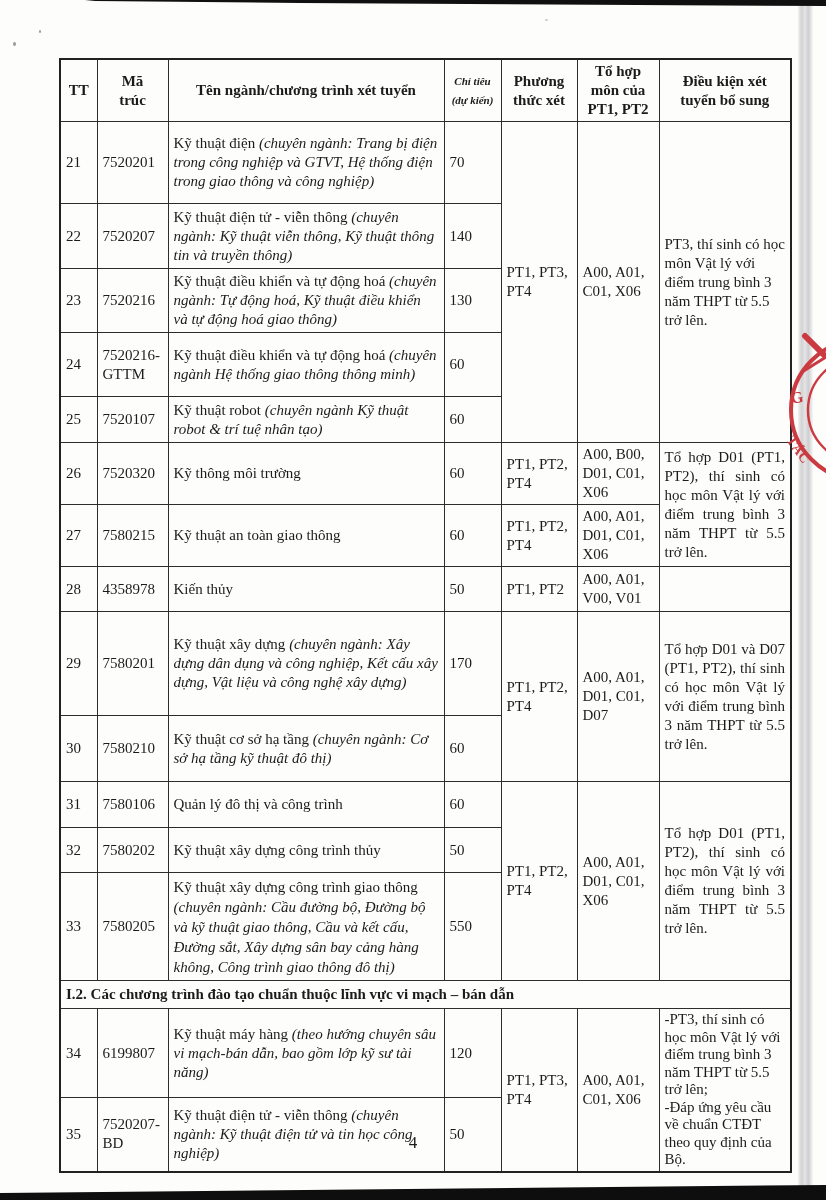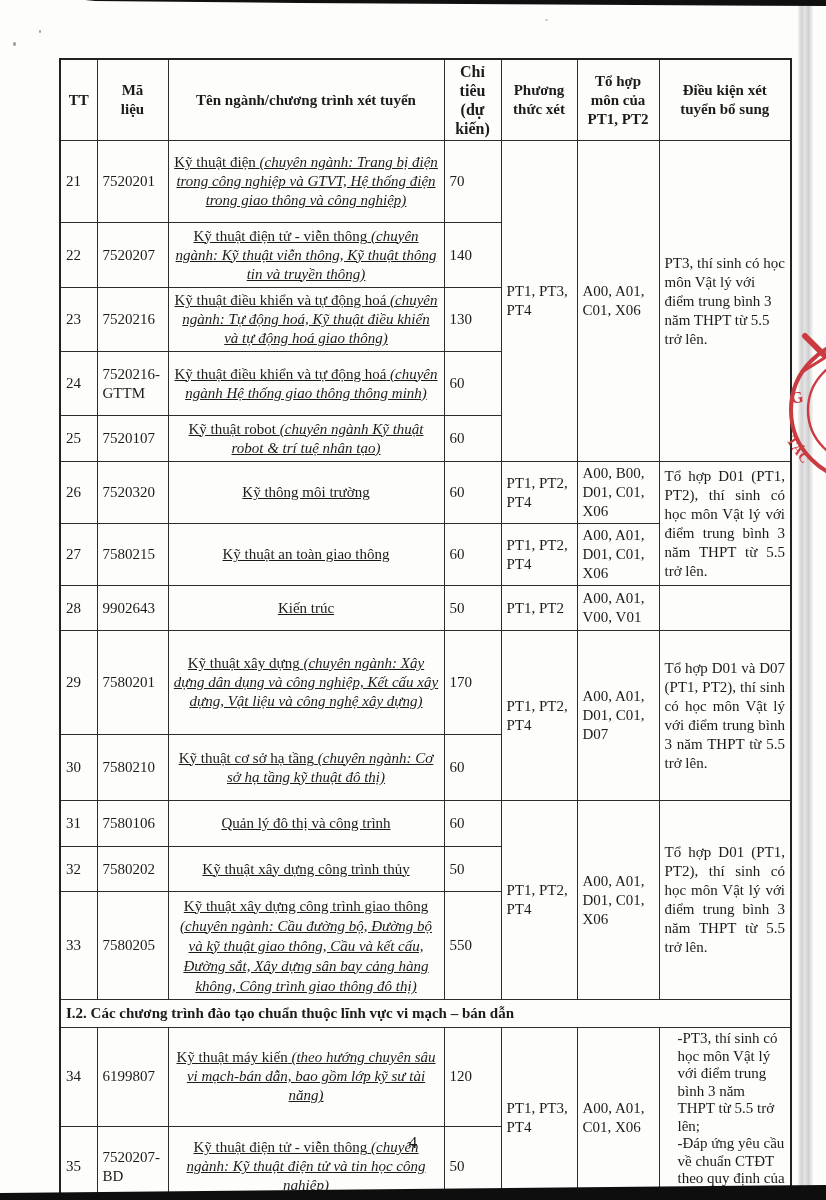--- a/index.html
+++ b/index.html
@@ -24,21 +24,21 @@
     vertical-align:middle;
     font-size:15px;
     line-height:19px;
     overflow:hidden;
   }
   table.main{border:2.2px solid #222;}
   th{font-weight:bold;text-align:center;line-height:17px;padding:2px 1px;}
   th .l{display:block;}
   th.th-tohop{font-size:14px;line-height:15.5px;}
   .c{}
-  .name-cell{text-align:center;padding:2px 6px 2px 9px;line-height:19px;text-decoration:underline;}
+  .name-cell{text-align:left;padding:2px 6px 2px 9px;line-height:19px;}
   .name-cell i{font-style:italic;}
   .cond{
     text-align:left;padding:3px 4px 3px 7px;
     font-size:14.8px;line-height:18px;
   }
   .cond.just{text-align:justify;margin-left:17px;}
   .section-row td{
     font-weight:bold;text-align:left;padding:3px 4px 3px 5px;font-size:15.5px;margin-top:24px;
   }
   .code-cell{text-align:left;word-break:break-word;line-height:19px;}
@@ -66,26 +66,26 @@
       <col style="width:82px">
       <col style="width:132px">
   </colgroup>
   <tbody>
       <tr style="height:42px">
     <th>
           <span class="l">TT</span>
         </th>
     <th>
           <span class="l">Mã</span>
-          <span class="l">liệu</span>
+          <span class="l">trúc</span>
         </th>
     <th>
           <span class="l">Tên ngành/chương trình xét tuyển</span>
         </th>
-    <th style="font-size:16px;">
+    <th style="font-size:11px;font-style:italic;">
           <span class="l">Chỉ tiêu</span>
           <span class="l">(dự kiến)</span>
         </th>
     <th>
           <span class="l">Phương</span>
           <span class="l">thức xét</span>
         </th>
     <th class="th-tohop">
           <span class="l">Tổ hợp</span>
           <span class="l">môn của</span>
@@ -143,22 +143,22 @@
   <tr style="height:55px">
     <td class="c">27</td>
     <td class="code-cell">7580215</td>
     <td class="name-cell"><span>Kỹ thuật an toàn giao thông</span> <i></i></td>
     <td class="c">60</td>
     <td class="c">PT1, PT2, PT4</td>
     <td class="c">A00, A01, D01, C01, X06</td>
   </tr>
   <tr style="height:45px">
     <td class="c">28</td>
-    <td class="code-cell">9902643</td>
-    <td class="name-cell"><span>Kiến trúc</span> <i></i></td>
+    <td class="code-cell">4358978</td>
+    <td class="name-cell"><span>Kiến thủy</span> <i></i></td>
     <td class="c">50</td>
     <td class="c">PT1, PT2</td>
     <td class="c">A00, A01, V00, V01</td>
     <td class="cond"></td>
   </tr>
 
   <tr style="height:104px">
     <td class="c">29</td>
     <td class="code-cell">7580201</td>
     <td class="name-cell"><span>Kỹ thuật xây dựng</span> <i>(chuyên ngành: Xây dựng dân dụng và công nghiệp, Kết cấu xây dựng, Vật liệu và công nghệ xây dựng)</i></td>
@@ -196,25 +196,25 @@
     <td class="c">550</td>
   </tr>
 
   <tr class="section-row" style="height:28px">
     <td colspan="7">I.2. Các chương trình đào tạo chuẩn thuộc lĩnh vực vi mạch – bán dẫn</td>
   </tr>
 
   <tr style="height:85px">
     <td class="c">34</td>
     <td class="code-cell">6199807</td>
-    <td class="name-cell"><span>Kỹ thuật máy kiến</span> <i>(theo hướng chuyên sâu vi mạch-bán dẫn, bao gồm lớp kỹ sư tài năng)</i></td>
+    <td class="name-cell"><span>Kỹ thuật máy hàng</span> <i>(theo hướng chuyên sâu vi mạch-bán dẫn, bao gồm lớp kỹ sư tài năng)</i></td>
     <td class="c">120</td>
     <td class="c" rowspan="2">PT1, PT3, PT4</td>
     <td class="c" rowspan="2">A00, A01, C01, X06</td>
-    <td class="cond" rowspan="2" style="line-height:17.5px;padding-left:18px;">
+    <td class="cond" rowspan="2" style="line-height:17.5px;">
       <div>-PT3, thí sinh có học môn Vật lý với điểm trung bình 3 năm THPT từ 5.5 trở lên;</div>
       <div>-Đáp ứng yêu cầu về chuẩn CTĐT theo quy định của Bộ.</div>
     </td>
   </tr>
   <tr style="height:70px">
     <td class="c">35</td>
     <td class="code-cell">7520207-BD</td>
     <td class="name-cell"><span>Kỹ thuật điện tử - viễn thông</span> <i>(chuyên ngành: Kỹ thuật điện tử và tin học công nghiệp)</i></td>
     <td class="c">50</td>
   </tr>

